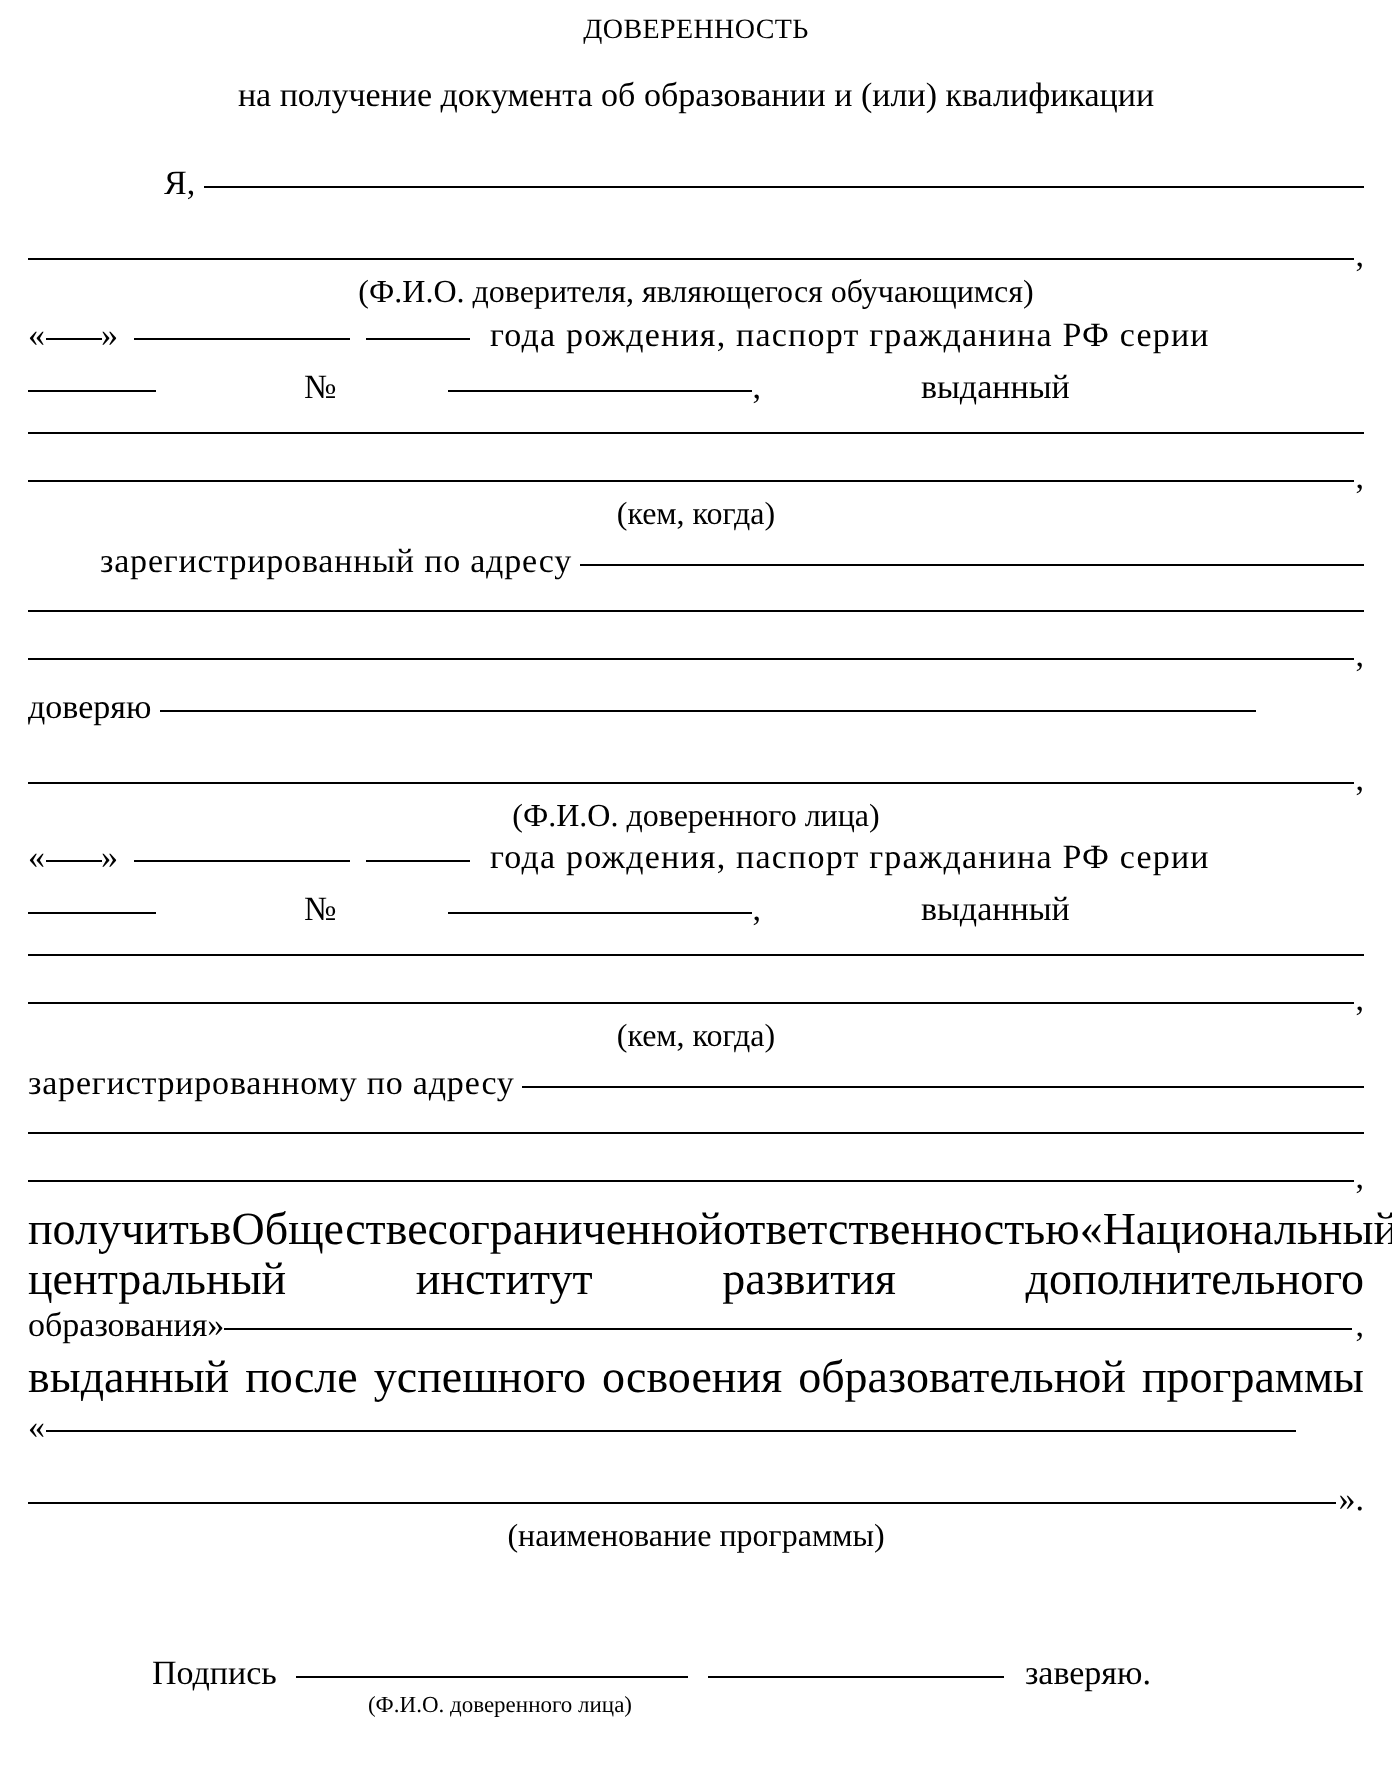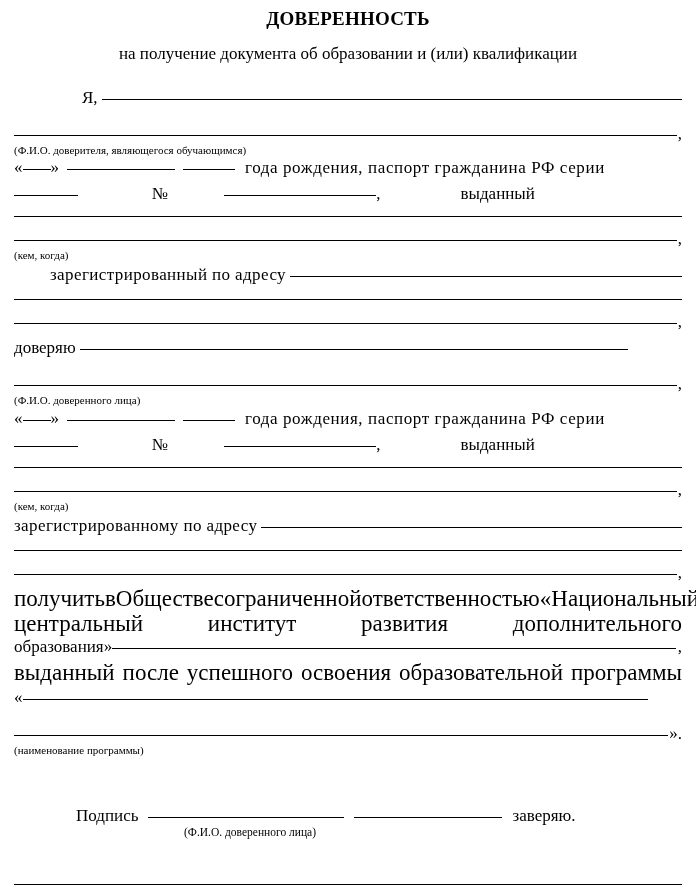--- a/index.html
+++ b/index.html
@@ -21,22 +21,22 @@
     box-sizing: border-box;
     padding: 0 14px;
   }
 
   
   .title-block {
     text-align: center;
     padding-top: 8px;
   }
   .title-main {
-    font-size: 19px;
-    font-weight: bold;
+    font-size: 14px;
+    font-weight: normal;
     letter-spacing: 0.2px;
     line-height: 1.15;
   }
   .title-sub {
     font-size: 17px;
     font-weight: normal;
     line-height: 1.2;
     margin-top: 14px;
     text-align: center;
   }
@@ -71,22 +71,22 @@
     top: -3px;
     margin-left: 4px;
   }
   .line .tail {
     flex: 0 0 auto;
     padding-left: 2px;
   }
 
   
   .caption {
-    font-size: 11px;
-    text-align: left;
+    font-size: 16px;
+    text-align: center;
     line-height: 1.1;
   }
 
   
   .sp2  { height: 2px; }
   .sp4  { height: 4px; }
   .sp6  { height: 6px; }
   .sp12 { height: 12px; }
   .sp14 { height: 14px; }
   .sp16 { height: 16px; }

